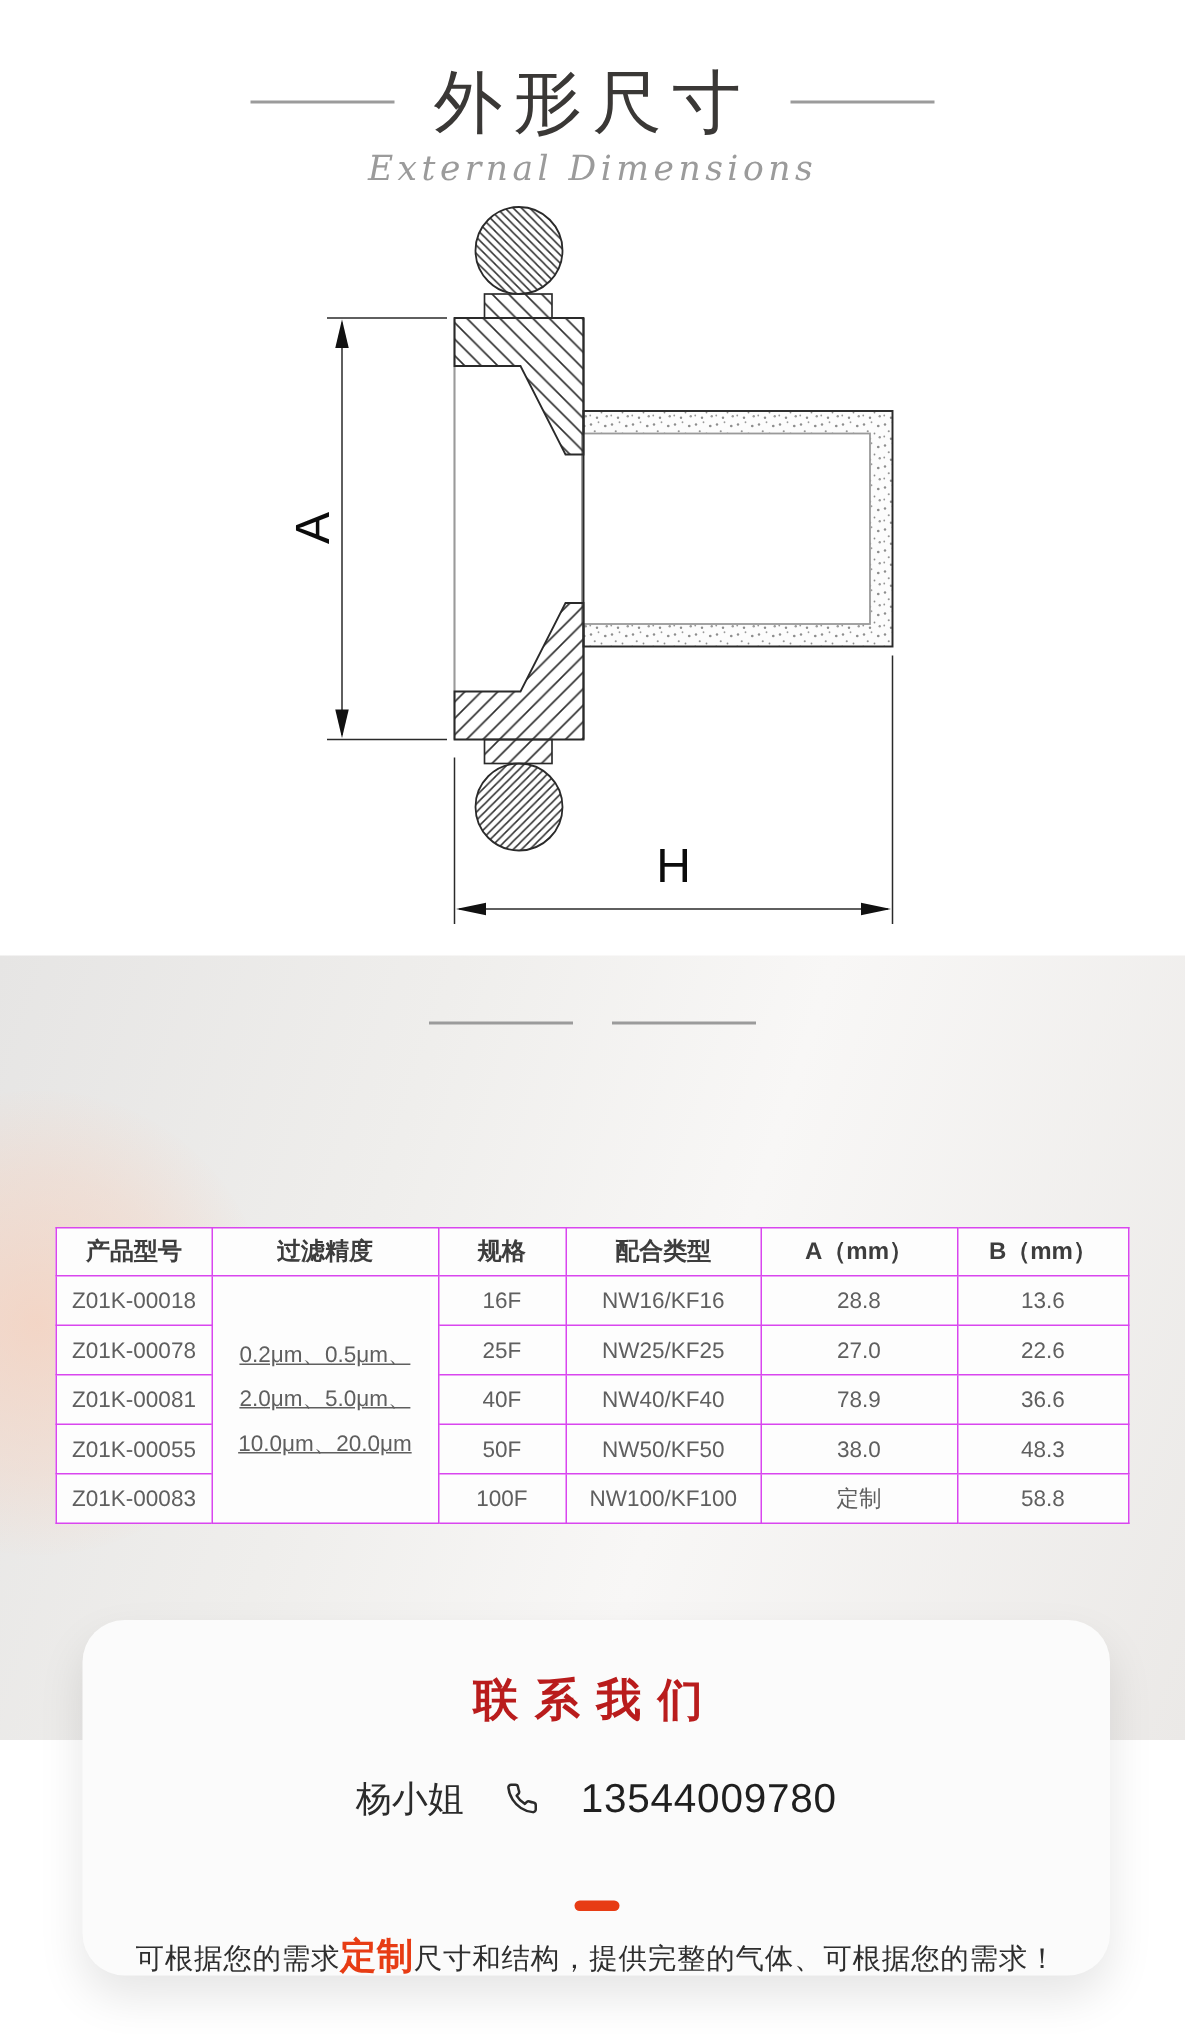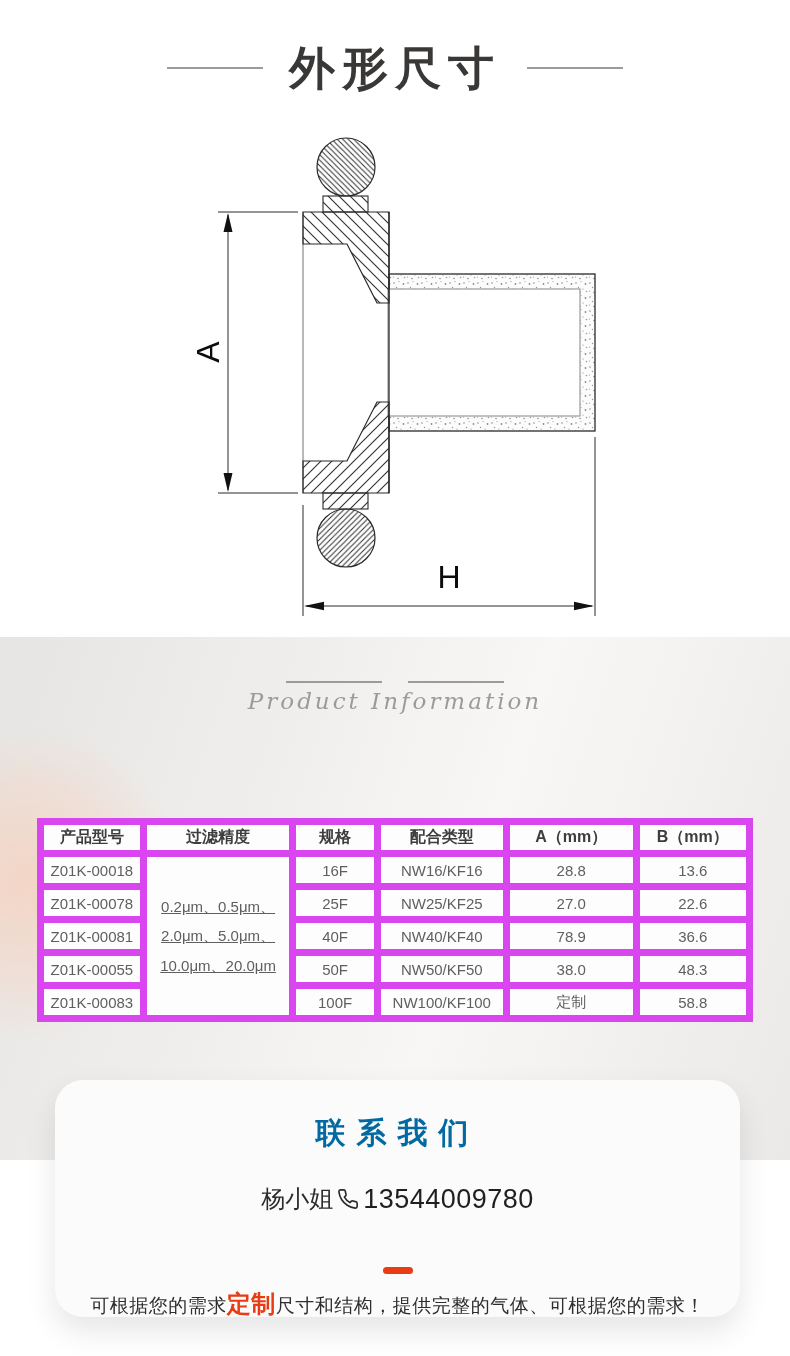--- a/index.html
+++ b/index.html
@@ -26,21 +26,21 @@
     align-items: center;
     justify-content: center;
     gap: 26px;
   }
   .title-rule {
     width: 96px; height: 2px;
     background: #9b9b9b;
   }
   .cn-title {
     font-size: 46px;
-    font-weight: bold;
+    font-weight: normal;
     color: #3a3836;
     letter-spacing: 7px;
     line-height: 1.15;
   }
   .en-subtitle {
     margin-top: 5px;
     font-family: "DejaVu Serif", serif;
     font-style: italic;
     font-size: 23px;
     color: #9b9b9b;
@@ -73,21 +73,21 @@
 
   table.spec {
     position: absolute;
     left: 37px; top: 181px;
     width: 716px;
     border-collapse: collapse;
     background: #fdfdfd;
     table-layout: fixed;
   }
   table.spec th, table.spec td {
-    border: 7px solid #d946ef;
+    border: 1px solid #d946ef;
     text-align: center;
     vertical-align: middle;
     height: 33px;
     font-size: 15px;
     color: #5f5f5f;
     font-weight: normal;
   }
   table.spec th {
     font-size: 16px;
     color: #3d3d3d;
@@ -109,36 +109,36 @@
     left: 55px; top: 1080px;
     width: 685px; height: 237px;
     background: #fbfbfb;
     border-radius: 28px;
     box-shadow: 0 14px 30px rgba(0,0,0,0.10);
     z-index: 5;
   }
   .card-title {
     margin-top: 33px;
     text-align: center;
-    color: #0369a1;
+    color: #b91c1c;
     font-size: 30px;
     font-weight: bold;
     letter-spacing: 11px;
   }
   .contact-row {
     margin-top: 29px;
     display: flex;
     justify-content: center;
     align-items: center;
     gap: 64px;
   }
   .contact {
     display: flex;
     align-items: center;
-    gap: 4px;
+    gap: 28px;
   }
   .contact .name { font-size: 24px; color: #2b2b2b; }
   .contact .phone-icon { width: 22px; height: 22px; color: #2b2b2b; display: inline-block; }
   .contact .number { font-size: 27px; font-weight: normal; color: #1f1f1f; letter-spacing: 0.5px; }
   .mini-divider {
     width: 30px; height: 7px;
     background: #e73c14;
     border-radius: 3.5px;
     margin: 52px auto 0;
   }
@@ -158,20 +158,21 @@
 </head>
 <body>
 
 <div class="sec-dim">
   <div class="title-block">
     <div class="title-row">
       <span class="title-rule"></span>
       <span class="cn-title">外形尺寸</span>
       <span class="title-rule"></span>
     </div>
+    <div class="en-subtitle">External Dimensions</div>
   </div>
 
   <svg class="diagram-svg" viewBox="0 130 790 500">
     <defs>
       <pattern id="hatchDense" width="5.5" height="5.5" patternUnits="userSpaceOnUse">
         <path d="M-1,-1 L6.5,6.5 M-1,4.5 L1,6.5 M4.5,-1 L6.5,1" stroke="#2f2f2f" stroke-width="1"></path>
       </pattern>
       <pattern id="hatchWide" width="11" height="11" patternUnits="userSpaceOnUse">
         <path d="M-1,-1 L12,12 M-1,10 L1,12 M10,-1 L12,1" stroke="#2f2f2f" stroke-width="1.1"></path>
       </pattern>
@@ -226,21 +227,20 @@
 </div>
 
 <div class="sec-prod">
   <div class="blob"></div>
 
   <div class="title-block">
     <div class="title-row">
       <span class="title-rule"></span>
       <span class="title-rule"></span>
     </div>
-    <div class="en-subtitle">Product Information</div>
   </div>
 
   <table class="spec">
     <colgroup>
       <col class="col-model">
         <col class="col-prec">
         <col class="col-spec">
       <col class="col-type">
         <col class="col-a">
         <col class="col-b">

